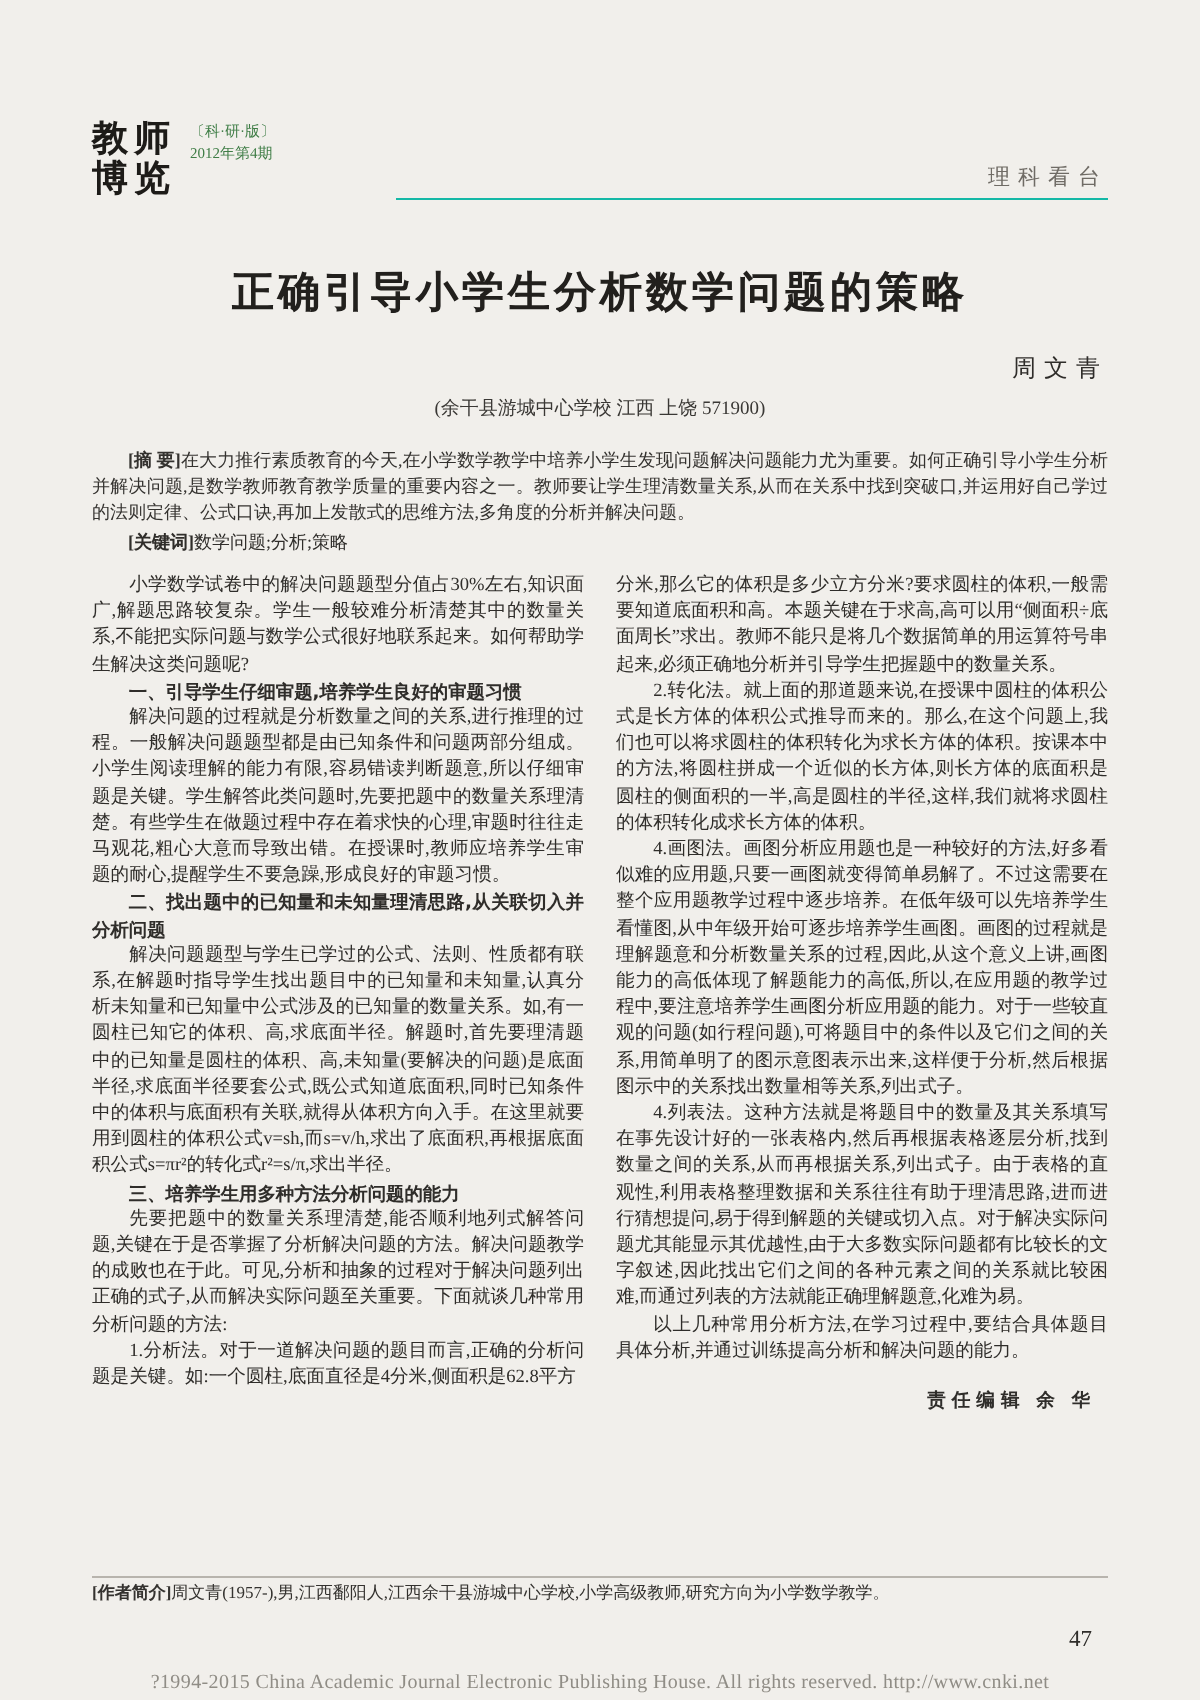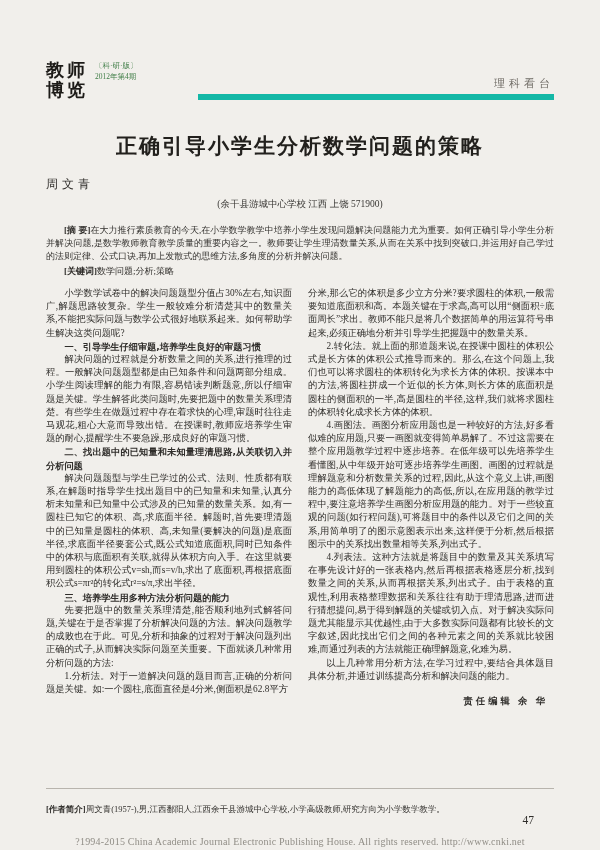--- a/index.html
+++ b/index.html
@@ -13,32 +13,32 @@
 
   
   .header { display:flex; align-items:flex-end; height:54px; }
   .logo { display:flex; align-items:flex-start; gap:7px; width:152px; }
   .logo-chars {
     font-family:"DejaVu Sans","Liberation Sans",sans-serif;
     font-weight:bold; font-size:18px; line-height:20px; letter-spacing:3px; color:#1d1b18;
   }
   .logo-side { font-size:7.5px; line-height:11px; color:#3f7d46; white-space:nowrap; }
   .header-rule {
-    flex:1; border-bottom:6px solid #14b8a6;
+    flex:1; border-bottom:1px solid #14b8a6;
     display:flex; justify-content:flex-end; align-items:flex-end; padding-bottom:3px; height:100%;
   }
   .section-label { font-size:11px; color:#6f6b65; letter-spacing:4px; }
 
   
   .title {
     margin-top:32px; text-align:center;
     font-family:"DejaVu Sans","Liberation Sans",sans-serif;
     font-weight:bold; font-size:21px; letter-spacing:2px; color:#22201d;
   }
-  .author { margin-top:16px; text-align:left; font-size:12px; letter-spacing:4px; }
+  .author { margin-top:16px; text-align:right; font-size:12px; letter-spacing:4px; }
   .affiliation { margin-top:5px; text-align:center; font-size:9.5px; color:#3a3835; }
 
   
   .abstract {
     margin-top:13px; font-size:9px; line-height:13px;
     text-align:justify; text-indent:2em; color:#34322f;
   }
   .keywords { margin-top:2px; font-size:9px; line-height:13px; text-indent:2em; }
   .blabel { font-weight:bold; }
 
@@ -46,24 +46,24 @@
   .columns { display:flex; gap:16px; margin-top:9px; height:462px; overflow:hidden; }
   .col { width:calc(50% - 8px); font-size:9.3px; line-height:13.2px; text-align:justify; }
   .para { text-indent:2em; }
   .para.noindent { text-indent:0; }
   .heading { font-weight:bold; text-indent:2em; font-family:"DejaVu Sans","Liberation Sans",sans-serif; font-size:9.2px; }
   .editor { text-align:right; font-weight:bold; letter-spacing:3px; margin-top:12px; padding-right:6px; font-size:9.3px; }
 
   
   .bio {
     position:absolute; left:46px; right:46px; top:788px;
-    border-top:1px solid #b8b4ad; padding-top:15px;
+    border-top:1px solid #b8b4ad; padding-top:2px;
     font-size:8.5px; color:#34322f; line-height:11px;
   }
-  .page-number { position:absolute; right:66px; top:814px; font-size:11.5px; color:#2f2d2a; }
+  .page-number { position:absolute; right:54px; top:814px; font-size:11.5px; color:#2f2d2a; }
   .copyright {
     position:absolute; left:0; right:0; top:836px;
     text-align:center; font-size:10px; color:#908d86; letter-spacing:0.2px;
   }
 </style>
 </head>
 <body>
 
 <div class="page">
 

